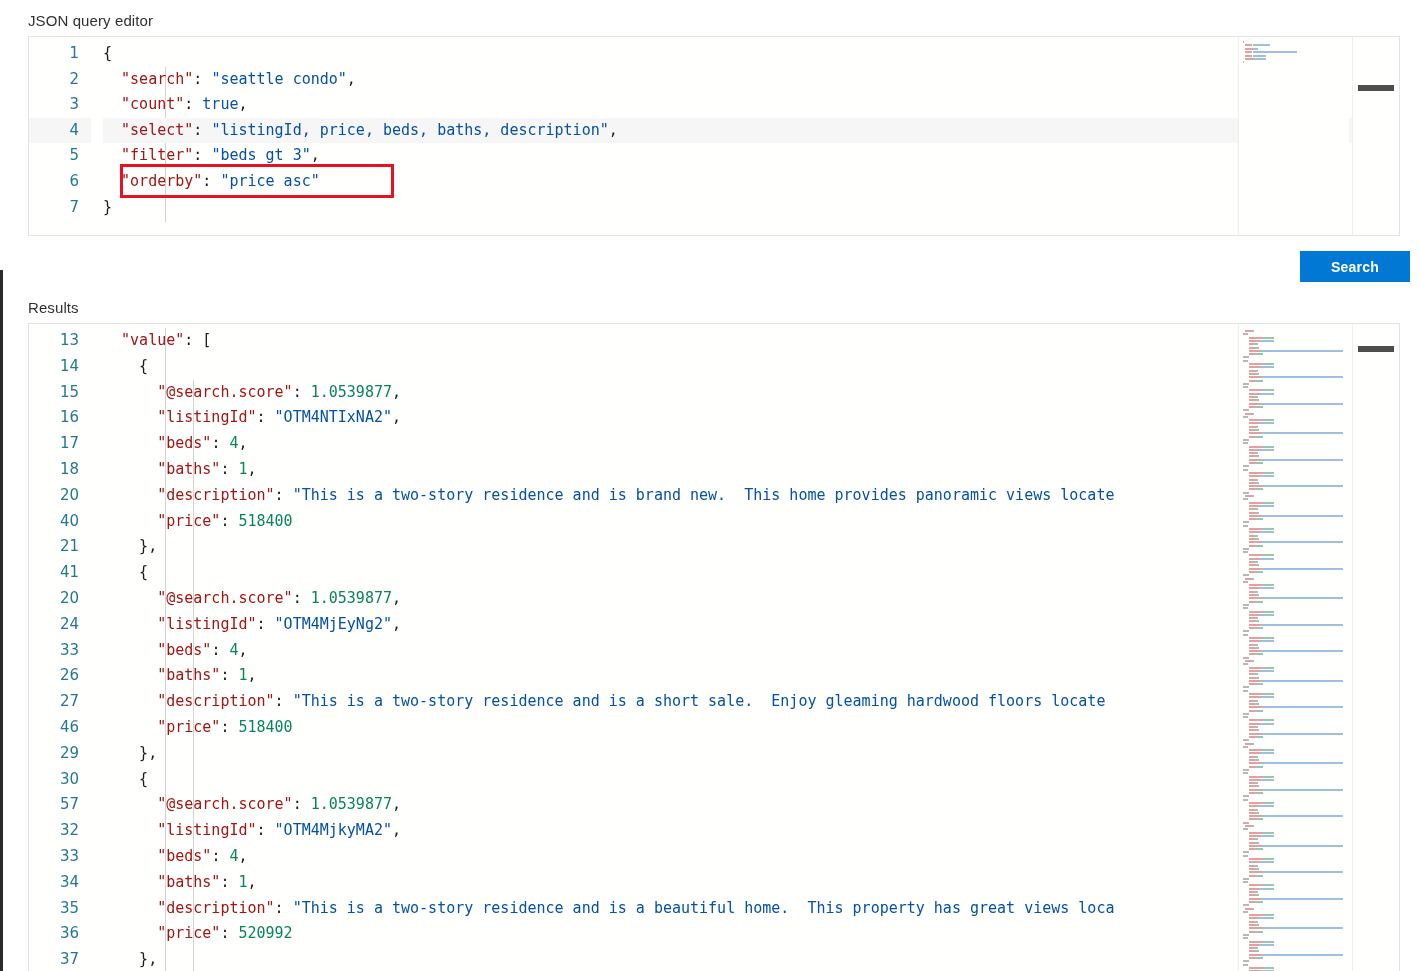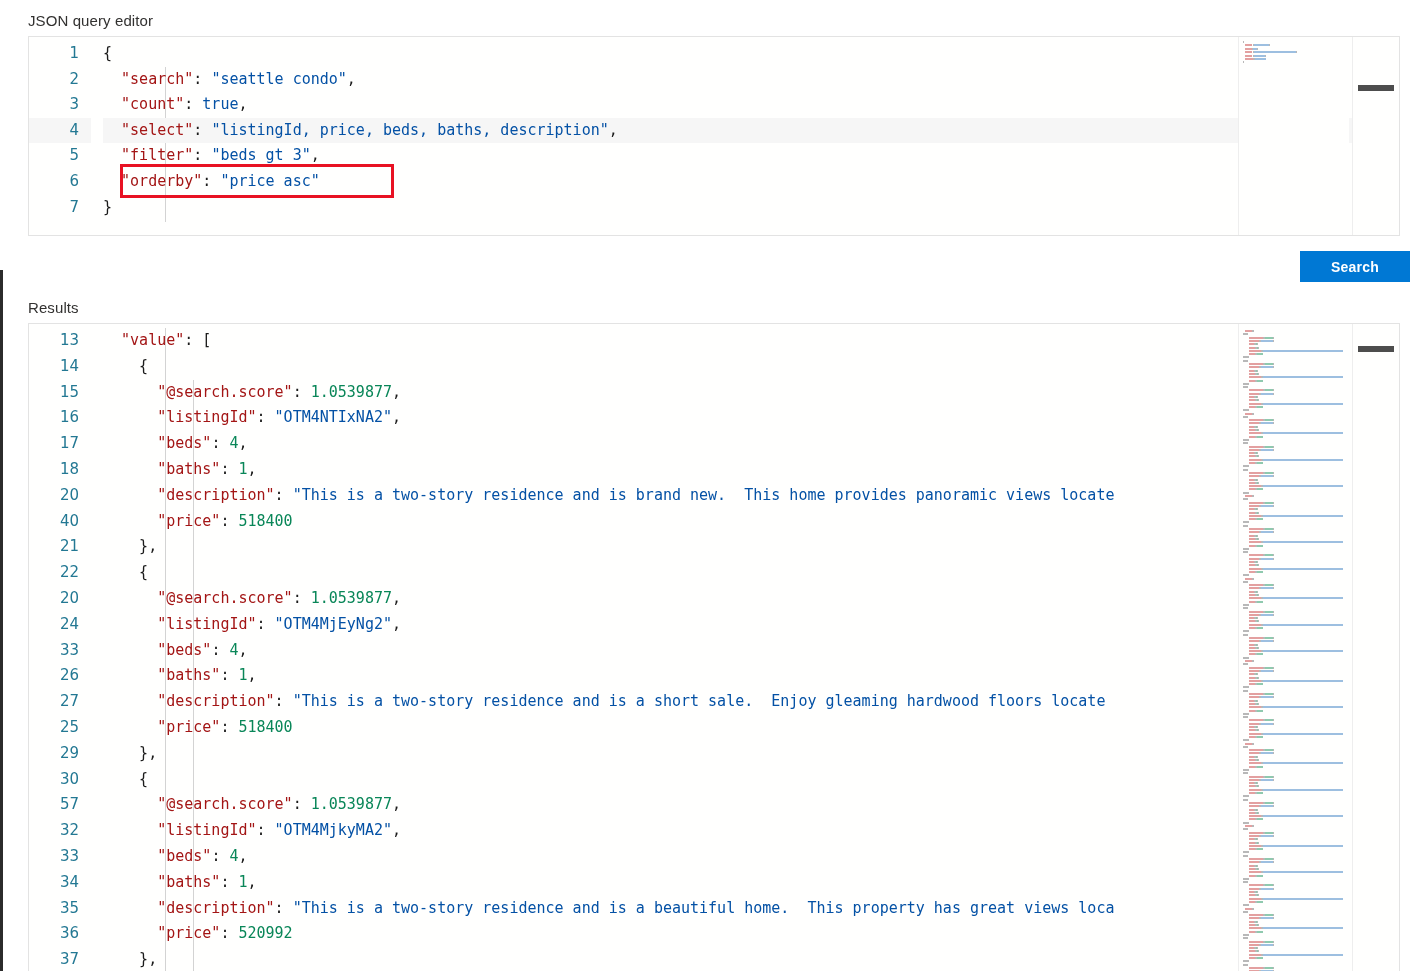--- a/index.html
+++ b/index.html
@@ -276,27 +276,27 @@
     <div class="gutter">
         <div class="ln">13</div>
         <div class="ln">14</div>
         <div class="ln">15</div>
         <div class="ln">16</div>
         <div class="ln">17</div>
         <div class="ln">18</div>
         <div class="ln">20</div>
         <div class="ln">40</div>
         <div class="ln">21</div>
-        <div class="ln">22</div>
+        <div class="ln">41</div>
         <div class="ln">20</div>
         <div class="ln">24</div>
         <div class="ln">33</div>
         <div class="ln">26</div>
         <div class="ln">27</div>
-        <div class="ln">25</div>
+        <div class="ln">46</div>
         <div class="ln">29</div>
         <div class="ln">30</div>
         <div class="ln">57</div>
         <div class="ln">32</div>
         <div class="ln">33</div>
         <div class="ln">34</div>
         <div class="ln">35</div>
         <div class="ln">36</div>
         <div class="ln">37</div>
       </div>

